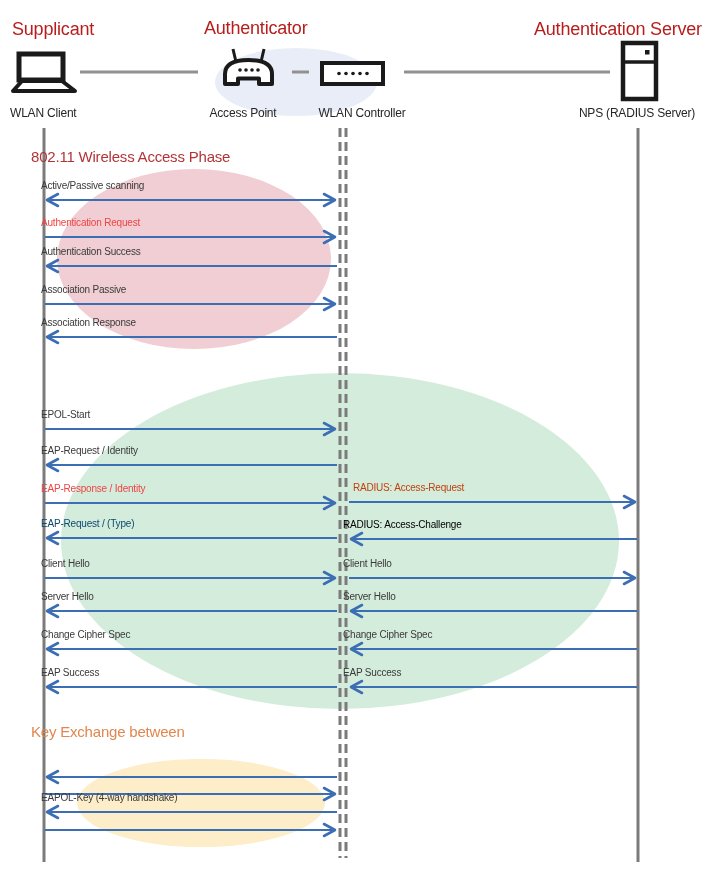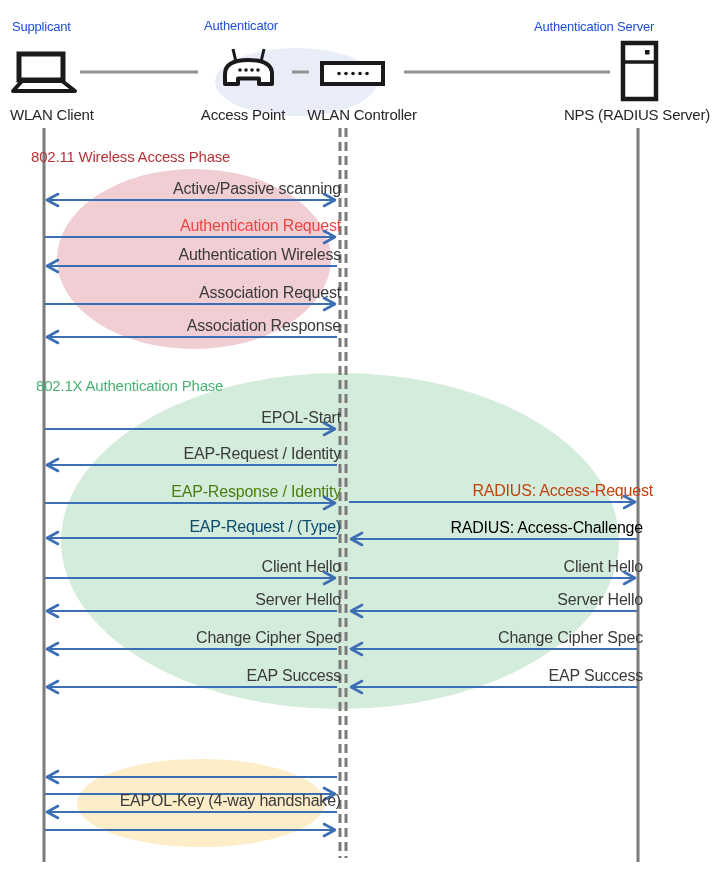--- a/index.html
+++ b/index.html
@@ -3,33 +3,33 @@
 <meta charset="utf-8">
 <style>
   html,body{margin:0;padding:0;background:#ffffff;}
   #canvas{
     position:relative;width:713px;height:875px;background:#ffffff;overflow:hidden;
     font-family:"Liberation Sans","DejaVu Sans",sans-serif;
   }
   .abs{position:absolute;}
   svg{display:block;}
   .hdr-label{
-    position:absolute;font-size:13px;color:#1d4ed8;letter-spacing:-0.2px;white-space:nowrap;
+    position:absolute;font-size:18px;color:#b91c1c;letter-spacing:-0.2px;white-space:nowrap;
   }
   .hdr-center{width:200px;}
   .node-label{
-    position:absolute;font-size:15px;color:#262626;letter-spacing:-0.2px;white-space:nowrap;
+    position:absolute;font-size:12px;color:#262626;letter-spacing:-0.2px;white-space:nowrap;
   }
   .node-center{width:220px;text-align:center;}
   .phase-title{
     position:absolute;font-size:15px;font-weight:400;letter-spacing:-0.2px;
     width:320px;line-height:19px;white-space:nowrap;
   }
   .msg-label{
-    position:absolute;width:300px;text-align:right;font-size:16px;color:#3a3a3a;
+    position:absolute;width:300px;text-align:left;font-size:10px;color:#3a3a3a;
     letter-spacing:-0.2px;white-space:nowrap;pointer-events:none;
   }
   .arrow-svg{position:absolute;overflow:visible;}
   #bg-layer,#messages-layer{position:absolute;left:0;top:0;}
 </style>
 </head>
 <body>
 
 <div id="canvas">
 
@@ -82,62 +82,62 @@
     <line x1="3" y1="22" x2="36" y2="22" stroke="#1a1a1a" stroke-width="3.5"></line>
     <rect x="25" y="10" width="4.5" height="4.5" fill="#1a1a1a"></rect>
   </svg>
 
   <div class="node-label" style="left:10px;top:106px;">WLAN Client</div>
   <div class="node-label node-center" style="left:133px;top:106px;">Access Point</div>
   <div class="node-label node-center" style="left:252px;top:106px;">WLAN Controller</div>
   <div class="node-label node-center" style="left:527px;top:106px;">NPS (RADIUS Server)</div>
 
   <div class="phase-title" style="left: 31px; top: 147px; color: rgb(178, 52, 57);">802.11 Wireless Access Phase</div>
-  <div class="phase-title" style="left: 36px; top: 376px; color: rgb(71, 178, 113);">802.1X Authentication Phase</div>
   <div class="phase-title" style="left: 31px; top: 722px; color: rgb(226, 134, 79);">
+    <div>Key Exchange between</div>
   </div>
 
   <div id="messages-layer">
       <div class="msg-label" style="left: 41px; top: 180px; color: rgb(58, 58, 58);">Active/Passive scanning</div>
       <svg width="292" height="16" class="arrow-svg" style="left: 45px; top: 192px;">
         <line x1="3" x2="289" y1="8" y2="8" stroke="#3c6eb4" stroke-width="2"></line>
         <polyline points="279,2 290,8 279,14" fill="none" stroke="#3c6eb4" stroke-width="2.6" stroke-linecap="round" stroke-linejoin="round"></polyline>
         <polyline points="13,2 2,8 13,14" fill="none" stroke="#3c6eb4" stroke-width="2.6" stroke-linecap="round" stroke-linejoin="round"></polyline>
       </svg>
       <div class="msg-label" style="left: 41px; top: 217px; color: #ef4444;">Authentication Request</div>
       <svg width="292" height="16" class="arrow-svg" style="left: 45px; top: 229px;">
         <line x1="0" x2="289" y1="8" y2="8" stroke="#3c6eb4" stroke-width="2"></line>
         <polyline points="279,2 290,8 279,14" fill="none" stroke="#3c6eb4" stroke-width="2.6" stroke-linecap="round" stroke-linejoin="round"></polyline>
       </svg>
-      <div class="msg-label" style="left: 41px; top: 246px; color: rgb(58, 58, 58);">Authentication Wireless</div>
+      <div class="msg-label" style="left: 41px; top: 246px; color: rgb(58, 58, 58);">Authentication Success</div>
       <svg width="292" height="16" class="arrow-svg" style="left: 45px; top: 258px;">
         <line x1="3" x2="292" y1="8" y2="8" stroke="#3c6eb4" stroke-width="2"></line>
         <polyline points="13,2 2,8 13,14" fill="none" stroke="#3c6eb4" stroke-width="2.6" stroke-linecap="round" stroke-linejoin="round"></polyline>
       </svg>
-      <div class="msg-label" style="left: 41px; top: 284px; color: rgb(58, 58, 58);">Association Request</div>
+      <div class="msg-label" style="left: 41px; top: 284px; color: rgb(58, 58, 58);">Association Passive</div>
       <svg width="292" height="16" class="arrow-svg" style="left: 45px; top: 296px;">
         <line x1="0" x2="289" y1="8" y2="8" stroke="#3c6eb4" stroke-width="2"></line>
         <polyline points="279,2 290,8 279,14" fill="none" stroke="#3c6eb4" stroke-width="2.6" stroke-linecap="round" stroke-linejoin="round"></polyline>
       </svg>
       <div class="msg-label" style="left: 41px; top: 317px; color: rgb(58, 58, 58);">Association Response</div>
       <svg width="292" height="16" class="arrow-svg" style="left: 45px; top: 329px;">
         <line x1="3" x2="292" y1="8" y2="8" stroke="#3c6eb4" stroke-width="2"></line>
         <polyline points="13,2 2,8 13,14" fill="none" stroke="#3c6eb4" stroke-width="2.6" stroke-linecap="round" stroke-linejoin="round"></polyline>
       </svg>
       <div class="msg-label" style="left: 41px; top: 409px; color: rgb(58, 58, 58);">EPOL-Start</div>
       <svg width="292" height="16" class="arrow-svg" style="left: 45px; top: 421px;">
         <line x1="0" x2="289" y1="8" y2="8" stroke="#3c6eb4" stroke-width="2"></line>
         <polyline points="279,2 290,8 279,14" fill="none" stroke="#3c6eb4" stroke-width="2.6" stroke-linecap="round" stroke-linejoin="round"></polyline>
       </svg>
       <div class="msg-label" style="left: 41px; top: 445px; color: rgb(58, 58, 58);">EAP-Request / Identity</div>
       <svg width="292" height="16" class="arrow-svg" style="left: 45px; top: 457px;">
         <line x1="3" x2="292" y1="8" y2="8" stroke="#3c6eb4" stroke-width="2"></line>
         <polyline points="13,2 2,8 13,14" fill="none" stroke="#3c6eb4" stroke-width="2.6" stroke-linecap="round" stroke-linejoin="round"></polyline>
       </svg>
-      <div class="msg-label" style="left: 41px; top: 483px; color: #4d7c0f;">EAP-Response / Identity</div>
+      <div class="msg-label" style="left: 41px; top: 483px; color: #ef4444;">EAP-Response / Identity</div>
       <svg width="292" height="16" class="arrow-svg" style="left: 45px; top: 495px;">
         <line x1="0" x2="289" y1="8" y2="8" stroke="#3c6eb4" stroke-width="2"></line>
         <polyline points="279,2 290,8 279,14" fill="none" stroke="#3c6eb4" stroke-width="2.6" stroke-linecap="round" stroke-linejoin="round"></polyline>
       </svg>
       <div class="msg-label" style="left: 353px; top: 482px; color: #c2410c;">RADIUS: Access-Request</div>
       <svg width="288" height="16" class="arrow-svg" style="left: 349px; top: 494px;">
         <line x1="0" x2="285" y1="8" y2="8" stroke="#3c6eb4" stroke-width="2"></line>
         <polyline points="275,2 286,8 275,14" fill="none" stroke="#3c6eb4" stroke-width="2.6" stroke-linecap="round" stroke-linejoin="round"></polyline>
       </svg>
       <div class="msg-label" style="left: 41px; top: 518px; color: #0c4a6e;">EAP-Request / (Type)</div>

